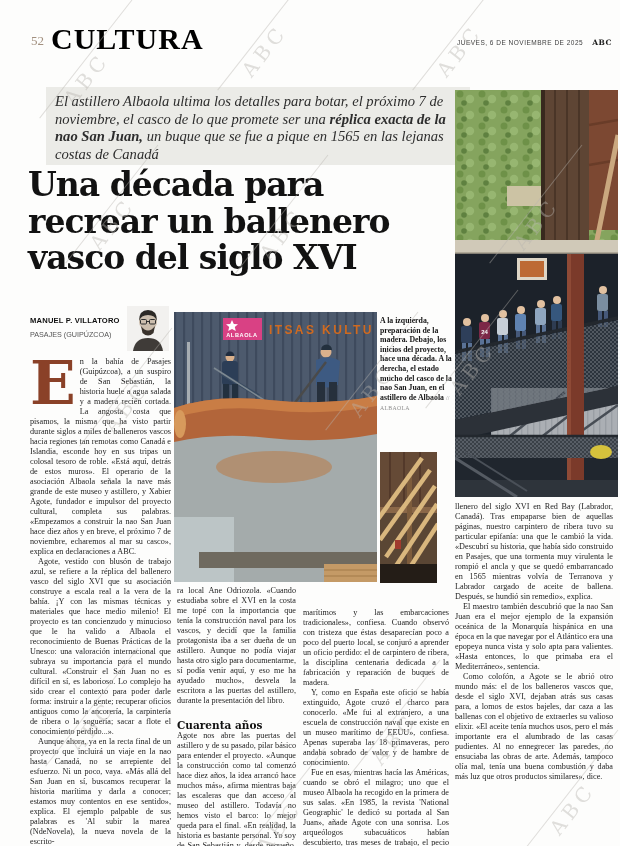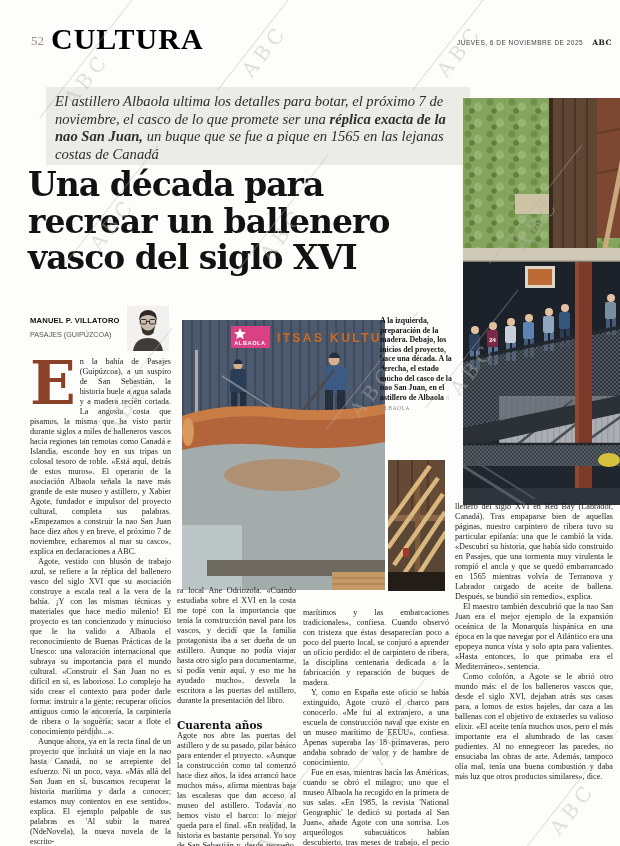--- a/index.html
+++ b/index.html
@@ -35,21 +35,21 @@
   .col p.ind{text-indent:8px}
   .col1{left:30px;top:357px;width:141px;height:489px}
   .col2{left:177px;top:586px;width:119px;height:260px}
   .col3{left:303px;top:608px;width:146px;height:260px}
   .col4{left:455px;top:502px;width:158px;height:344px}
   .subhead{margin:14px 0 1px;font-size:10.5px;font-weight:bold;font-family:"DejaVu Serif",serif;text-align:left;color:#111}
   .dropcap{float:left;font-family:"DejaVu Serif",serif;font-weight:bold;font-size:60px;line-height:48px;
     height:50px;color:#8a4128;margin:2px 4px 0 0}
 
   
-  .photo{position:absolute;margin:8px;overflow:hidden;background:#a16207}
+  .photo{position:absolute;margin:0;overflow:hidden;background:#a16207}
   .photo svg{display:block}
   .workshop{left:174px;top:312px;width:203px;height:270px}
   .ribs{left:380px;top:452px;width:57px;height:131px}
   .shipyard{left:455px;top:90px;width:163px;height:407px}
   .caption{position:absolute;left:380px;top:316px;width:74px;font-weight:bold;font-size:7.8px;
     line-height:9.6px;color:#151515}
   .caption .credit{font-weight:normal;font-size:5.8px;color:#8e8e8e;letter-spacing:.3px}
 
   
   .watermarks{position:absolute;inset:0;pointer-events:none;z-index:9}

